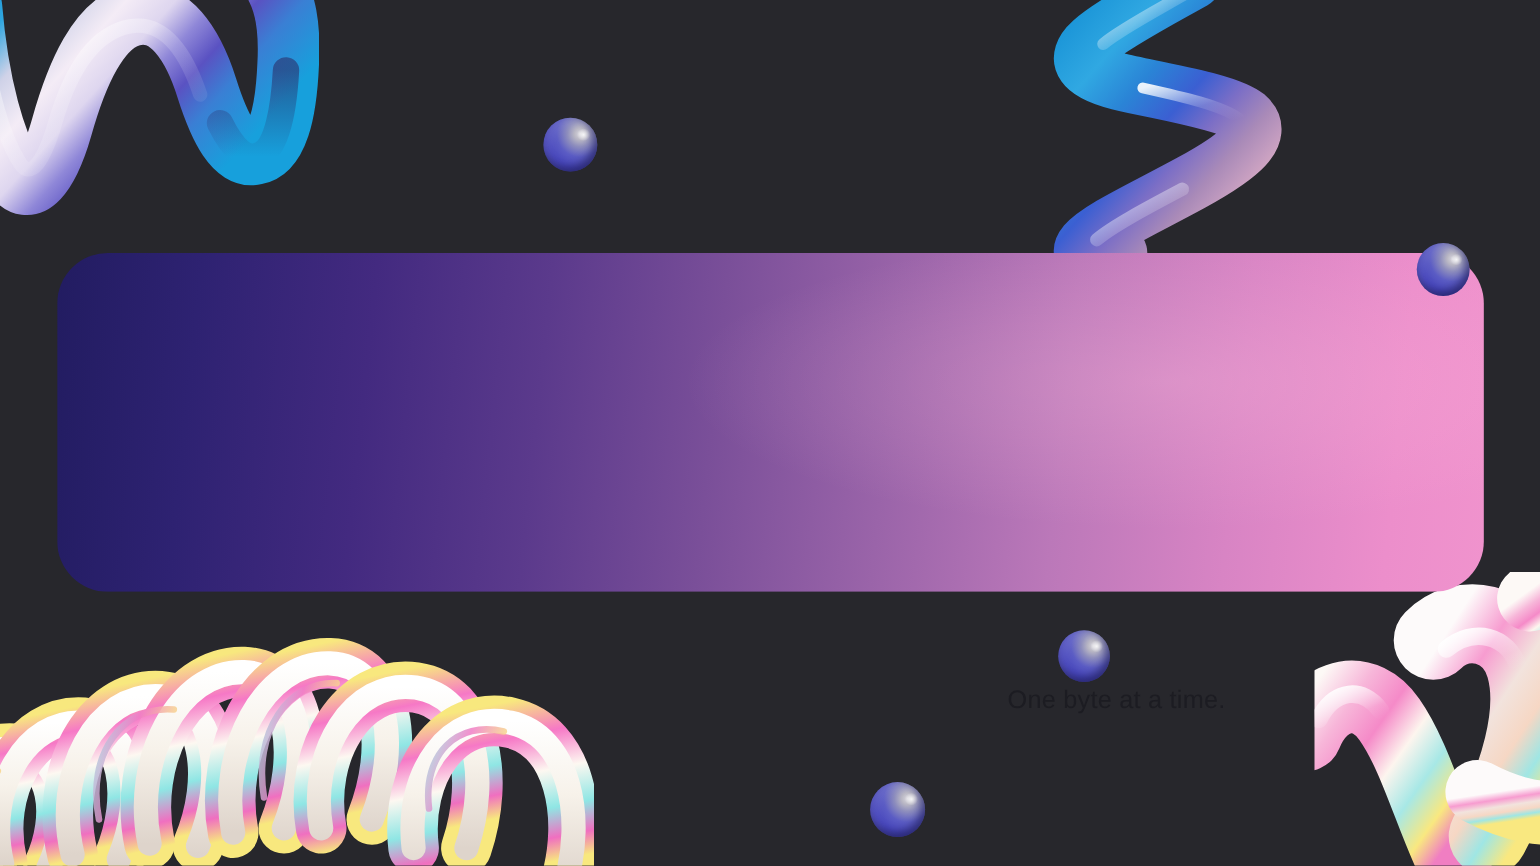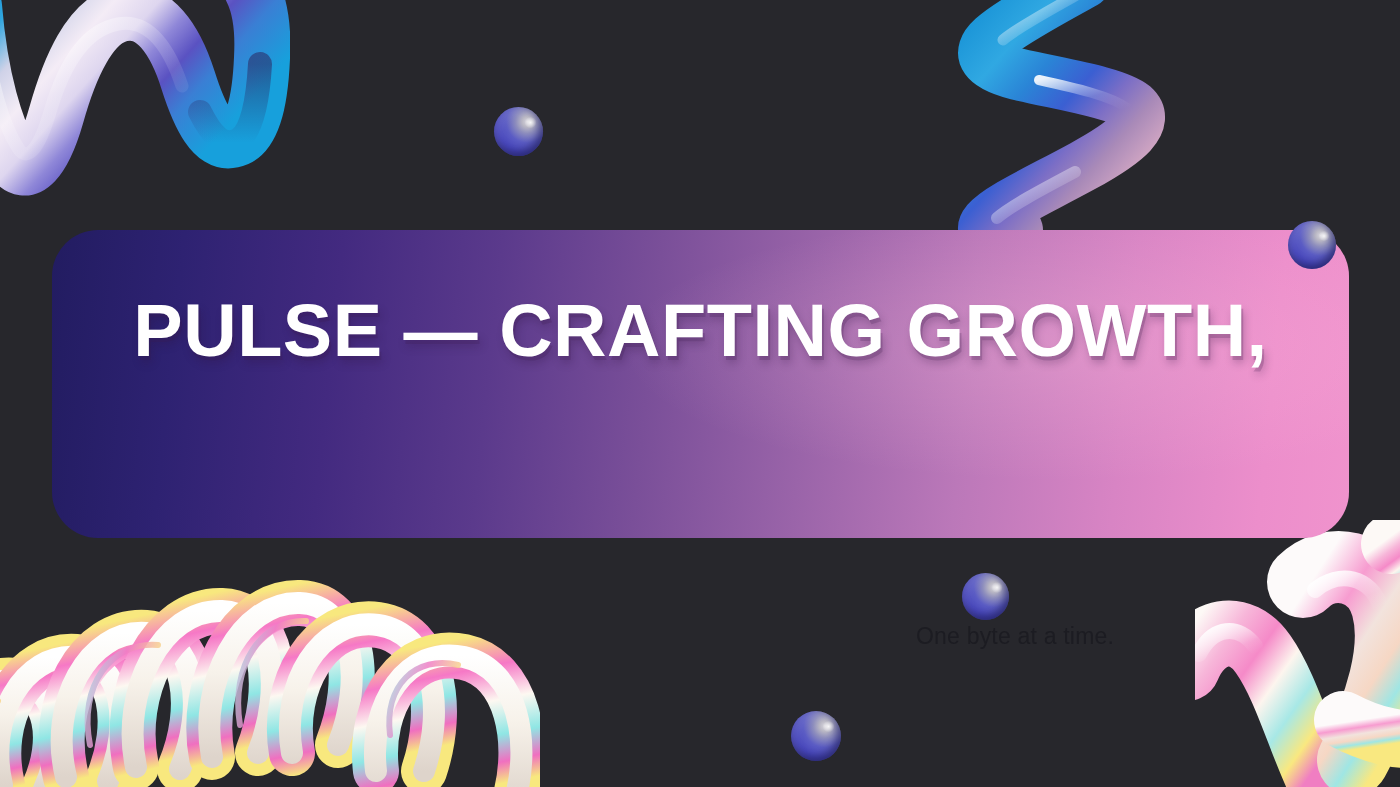--- a/index.html
+++ b/index.html
@@ -248,21 +248,20 @@
       <path d="M120 70 C 144 50, 176 56, 186 88" stroke="url(#gTubeHL)" stroke-width="16"></path>
     </g>
   </svg>
 
   <div class="sphere" id="sphere-upper-mid"></div>
   <div class="sphere" id="sphere-lower-mid"></div>
   <div class="sphere" id="sphere-bottom"></div>
 
   <div id="title-card">
     <div id="title-block">
-      <span class="title-line">PULSE — CRAFTING GROWTH,</span>
     </div>
   </div>
 
   <div class="sphere" id="sphere-card-corner"></div>
 
   <div id="subtitle">One byte at a time.</div>
 
 </div>
 
 </body></html>

